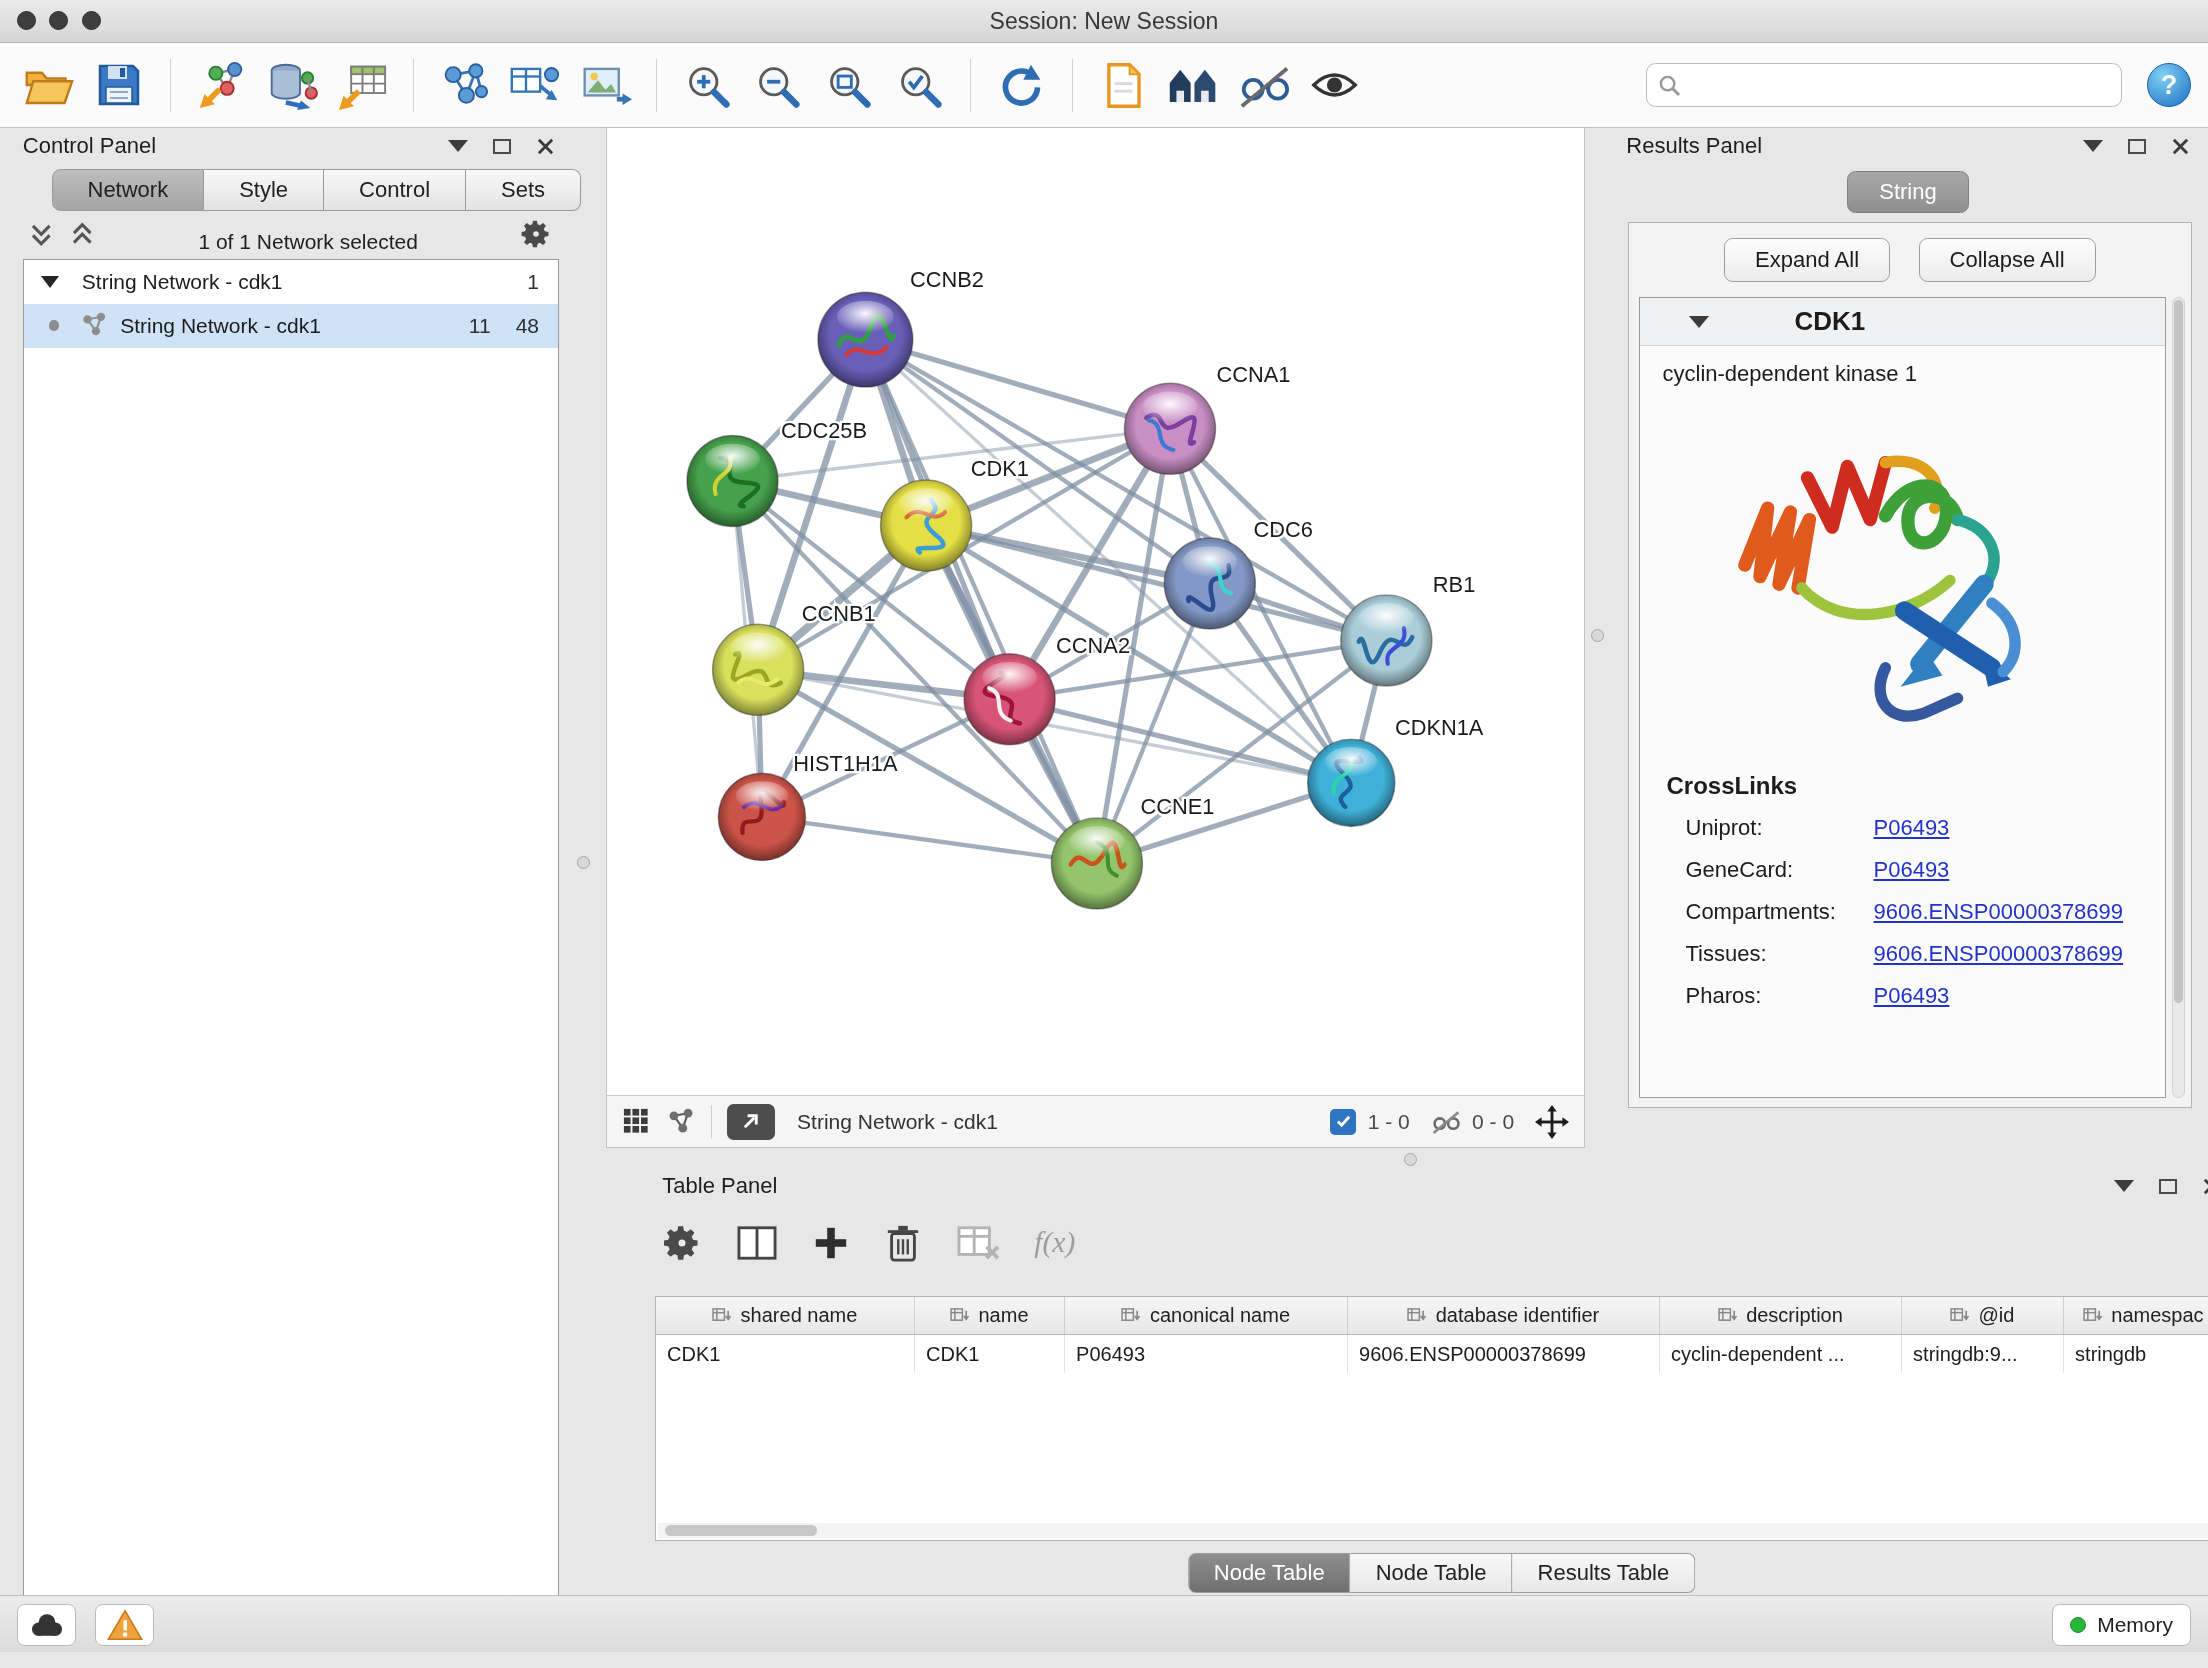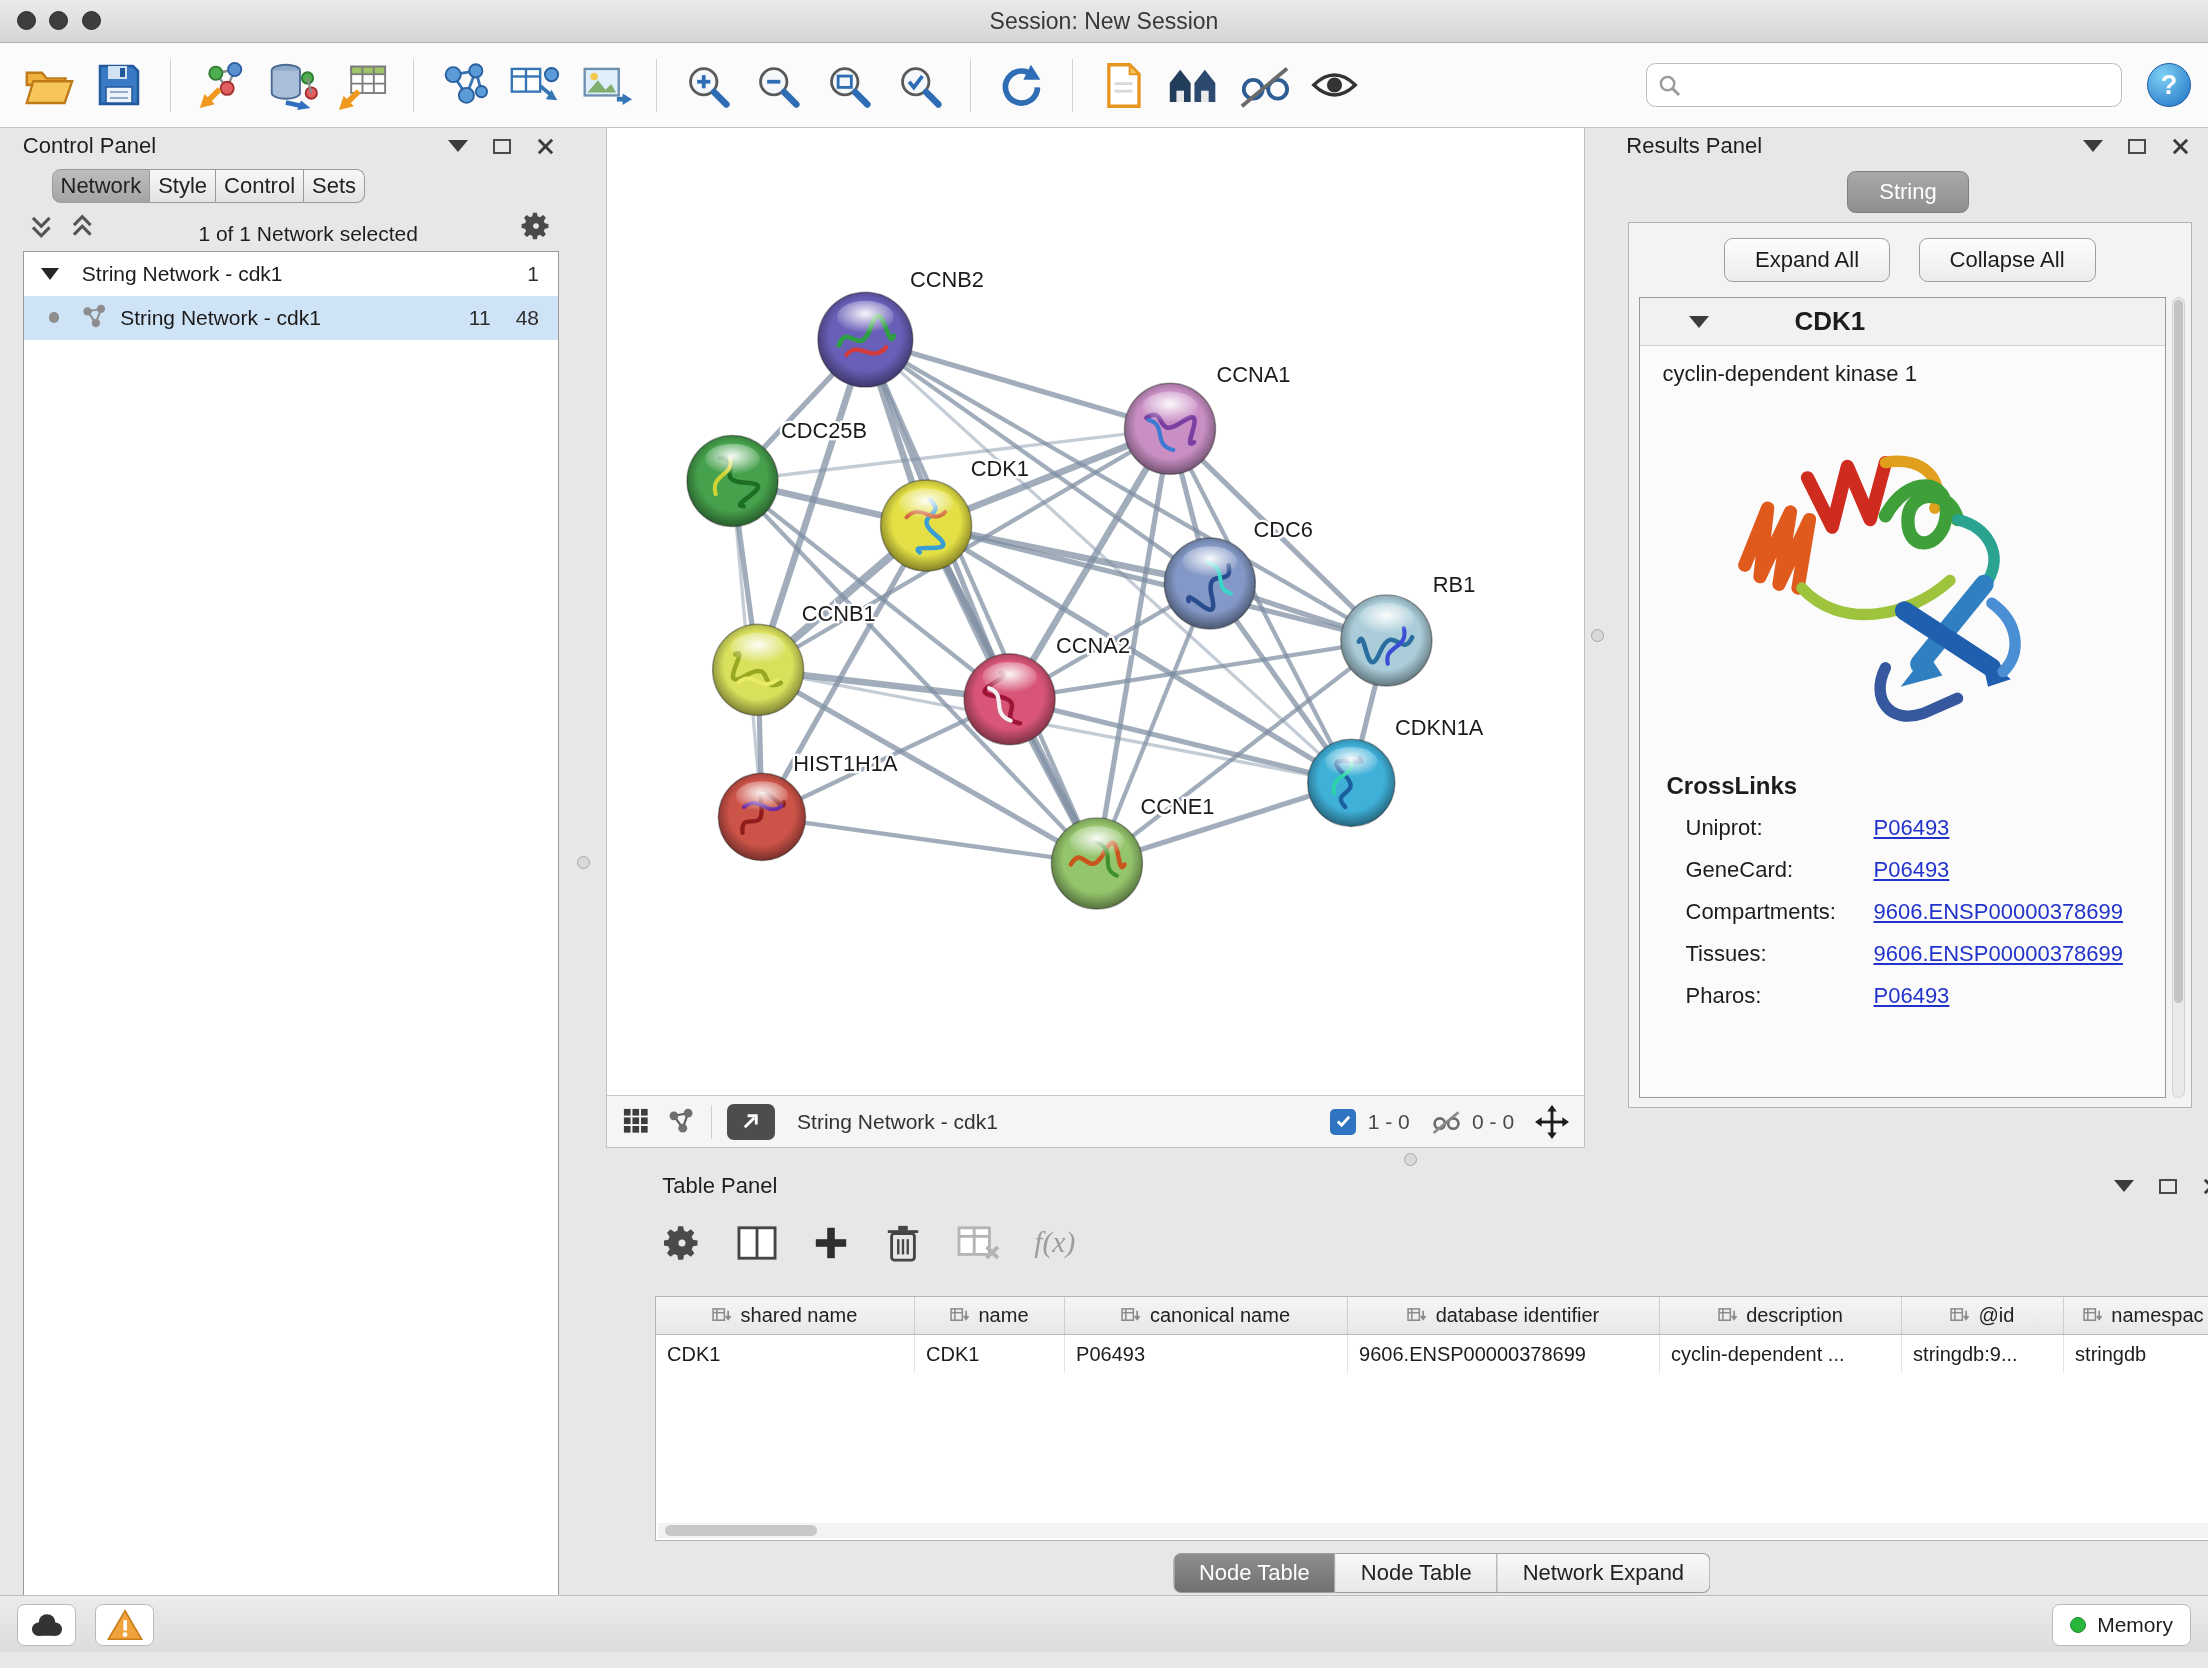--- a/index.html
+++ b/index.html
@@ -30,21 +30,21 @@
 
   
   .panel-header { height:38px; display:flex; align-items:center; padding:0 13.3px; font-size:22px; color:#1e1e1e; }
   .panel-controls { margin-left:auto; display:flex; align-items:center; gap:25px; }
   .caret-down { width:0; height:0; border-left:10.5px solid transparent; border-right:10.5px solid transparent; border-top:12.4px solid #3c3c3c; }
   .float-box { width:18px; height:15px; border:2.4px solid #4a4a4a; display:block; }
 
   
   .control-panel { position:absolute; left:9.5px; top:127px; width:559px; height:1478px; display:flex; flex-direction:column; }
   .cp-tabs { display:flex; margin:3.8px 0 0 42px; }
-  .cp-tab { height:34px; padding:0 8px; display:flex; align-items:center; justify-content:center;
+  .cp-tab { height:42px; padding:0 35px; display:flex; align-items:center; justify-content:center;
     font-size:22px; color:#222; background:linear-gradient(#f8f8f8,#e3e3e3); border:1px solid #9a9a9a; border-left:none; }
   .cp-tab.first { border-left:1px solid #9a9a9a; border-radius:8.6px 0 0 8.6px; }
   .cp-tab.last { border-radius:0 8.6px 8.6px 0; }
   .cp-tab.selected { background:linear-gradient(#bdbdbd,#a5a5a5); }
   .cp-selrow { height:46px; display:flex; align-items:center; padding:0 17px; gap:13.3px; }
   .cp-selrow .sel-text { flex:1; text-align:center; font-size:21px; color:#1e1e1e;margin-top:16px; }
   .tree-box { flex:1; margin:1.9px 9.5px 7.6px 13.3px; background:#fff; border:1px solid #9b9b9b; overflow:hidden; }
   .tree-row { height:44px; display:flex; align-items:center; font-size:21px; }
   .tree-row.root { padding-left:17px; }
   .tree-row.root .t-label { margin-left:23px; }
@@ -777,21 +777,21 @@
         <div class="tp-cell c5">stringdb:9...</div>
         <div class="tp-cell c6">stringdb</div>
       </div>
       <div class="tp-hscroll">
           <div class="tp-hthumb"></div>
         </div>
     </div>
     <div class="tp-tabs">
       <div class="tp-tab first selected">Node Table</div>
       <div class="tp-tab">Node Table</div>
-      <div class="tp-tab last">Network Expand</div>
+      <div class="tp-tab last">Results Table</div>
     </div>
   </div>
 
   <div class="statusbar">
     <div class="sb-btn sb-cloud">
       <svg width="40" height="30" viewBox="0 0 48 32">
         <g fill="#333">
             <circle cx="14" cy="21" r="8"></circle>
             <circle cx="24" cy="13" r="10"></circle>
             <circle cx="34" cy="21" r="8"></circle>

